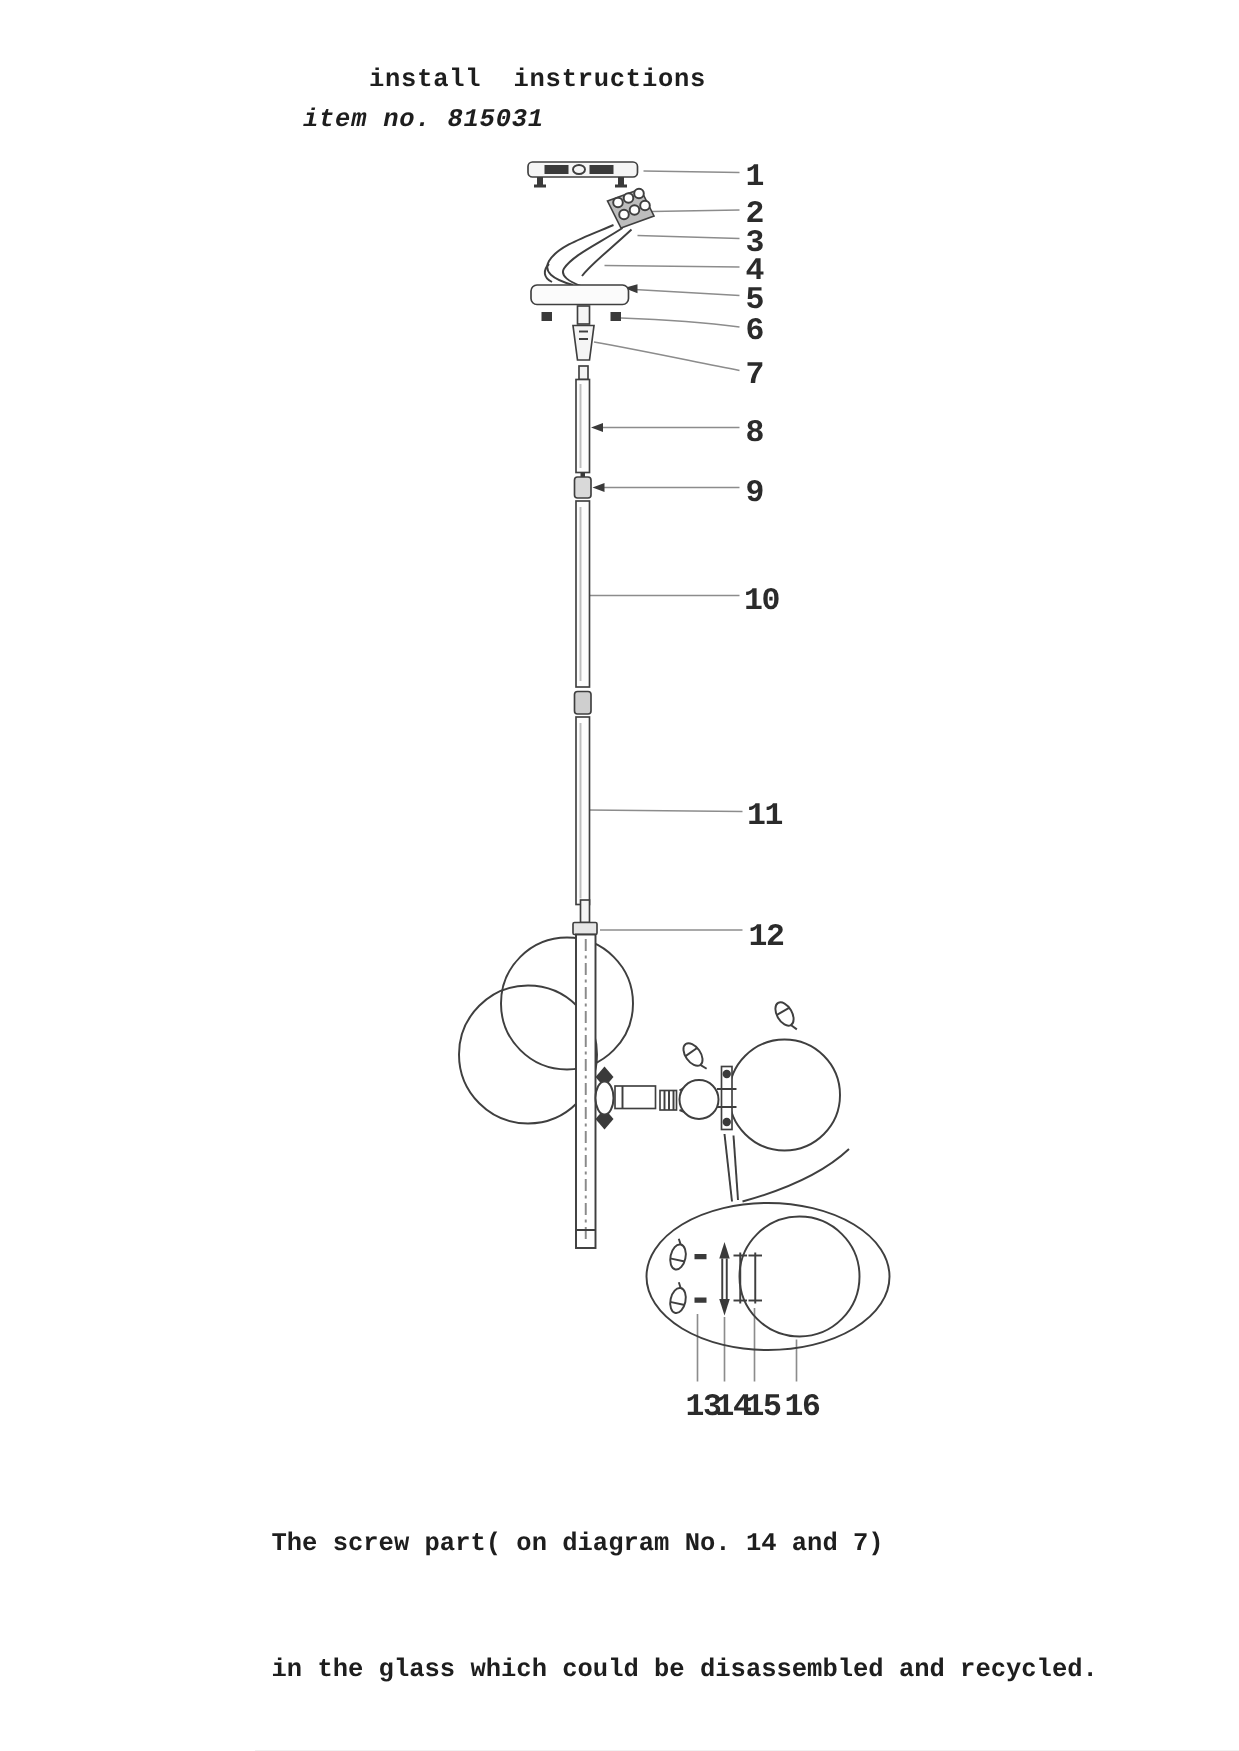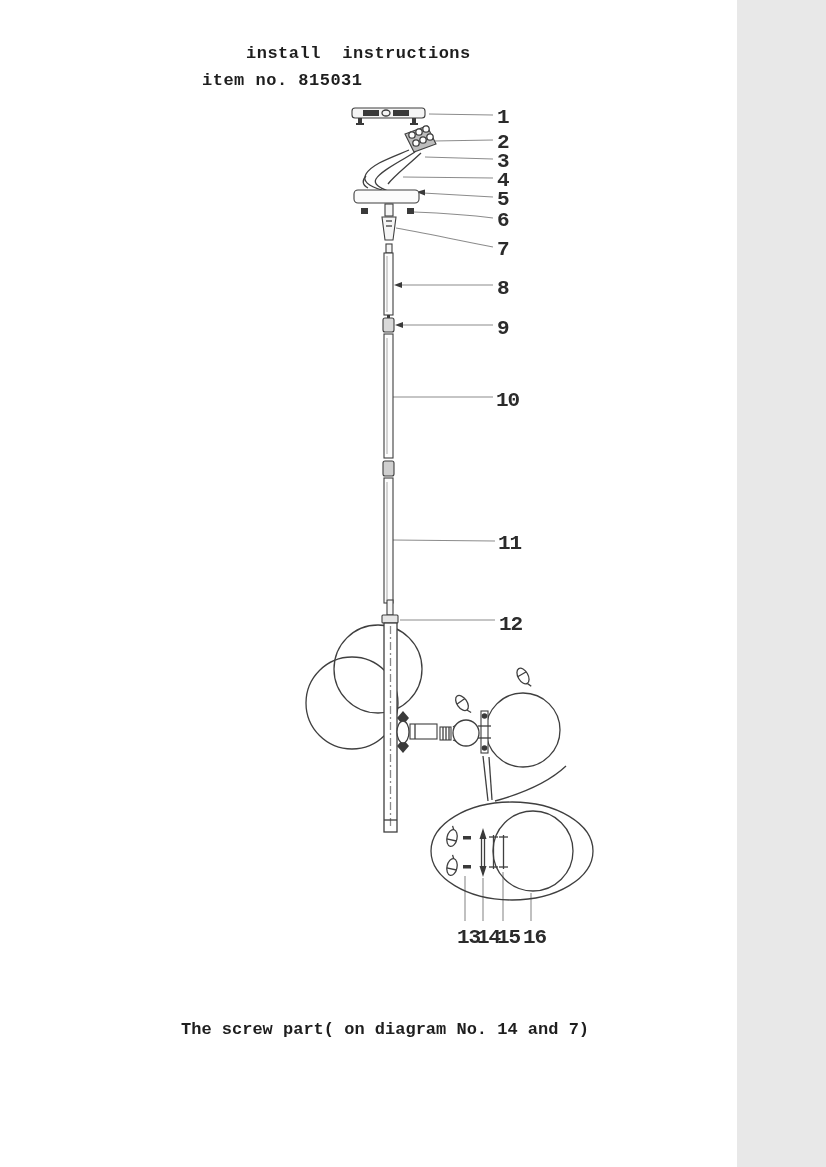--- a/index.html
+++ b/index.html
@@ -1,25 +1,25 @@
 <!DOCTYPE html>
 <html><head>
 <meta charset="utf-8">
 <style>
   html,body{margin:0;padding:0;background:#e8e8e8;}
   .sheet{
     position:relative;
-    width:737px;height:1167px;
+    width:826px;height:1167px;
     background:#ffffff;
     overflow:hidden;
     font-family:"Liberation Mono", monospace;
   }
   .txt{position:absolute;color:#1e1e1e;font-weight:bold;white-space:pre;}
   .title{left:246px;top:44px;font-size:17px;letter-spacing:.5px;}
-  .itemno{left:202px;top:71px;font-size:17px;letter-spacing:.5px;}
+  .itemno{left:202px;top:71px;font-size:17px;letter-spacing:.5px;font-style:italic;}
   .footer{left:181px;top:960px;font-size:17px;line-height:28px;}
   svg{position:absolute;left:0;top:0;}
   .ink{stroke:#3f3f3f;stroke-width:1.3;fill:none;}
   .inkfill{stroke:#3f3f3f;stroke-width:1.1;fill:#f5f5f5;}
   .dark{fill:#3a3a3a;stroke:none;}
   .leader{stroke:#8c8c8c;stroke-width:1.1;fill:none;}
   .plabel{font:700 21px "Liberation Mono", monospace;fill:#2b2b2b;letter-spacing:-1px;}
 </style>
 </head>
 <body>
@@ -214,17 +214,18 @@
       <text class="plabel" x="499" y="630">12</text>
       <text class="plabel" x="457" y="943">13</text>
       <text class="plabel" x="477" y="943">14</text>
       <text class="plabel" x="497" y="943">15</text>
       <text class="plabel" x="523" y="943">16</text>
     </g>
   </svg>
 
   <div class="txt footer">
     <div>The screw part( on diagram No. 14 and 7)</div>
+    <div>in the glass which could be disassembled and recycled.</div>
     
     
   </div>
 
 </div>
 
 </body></html>

